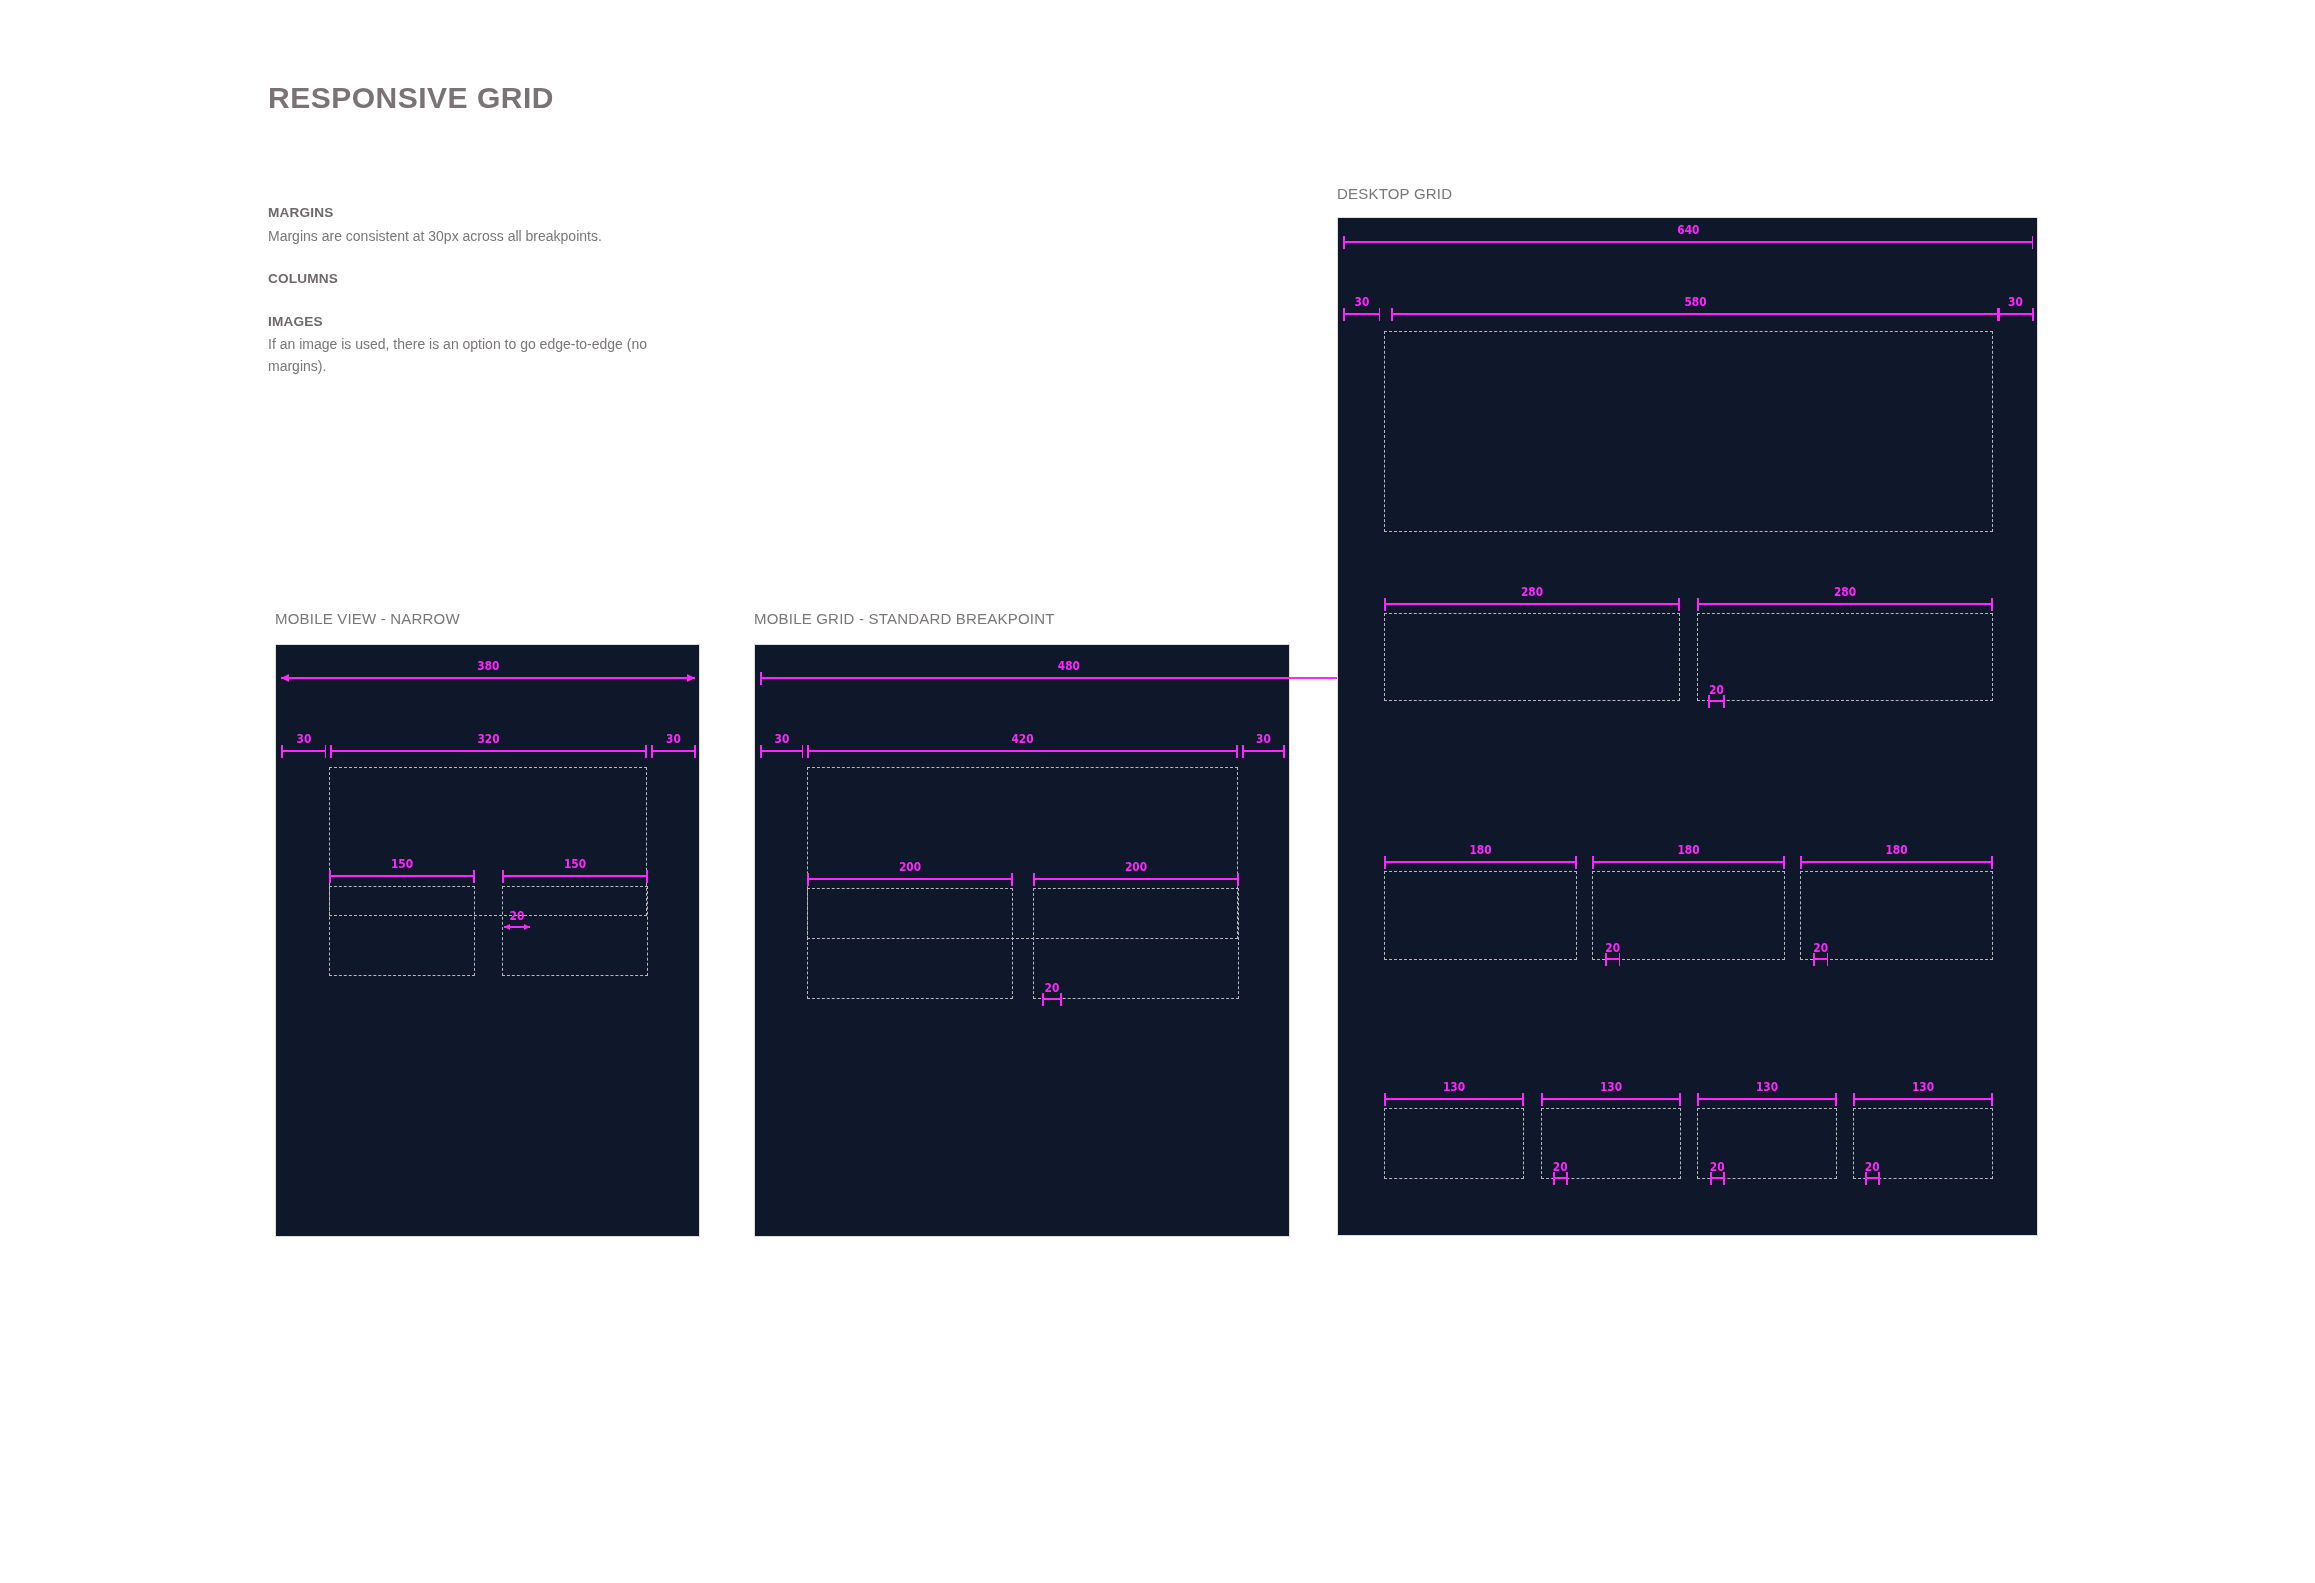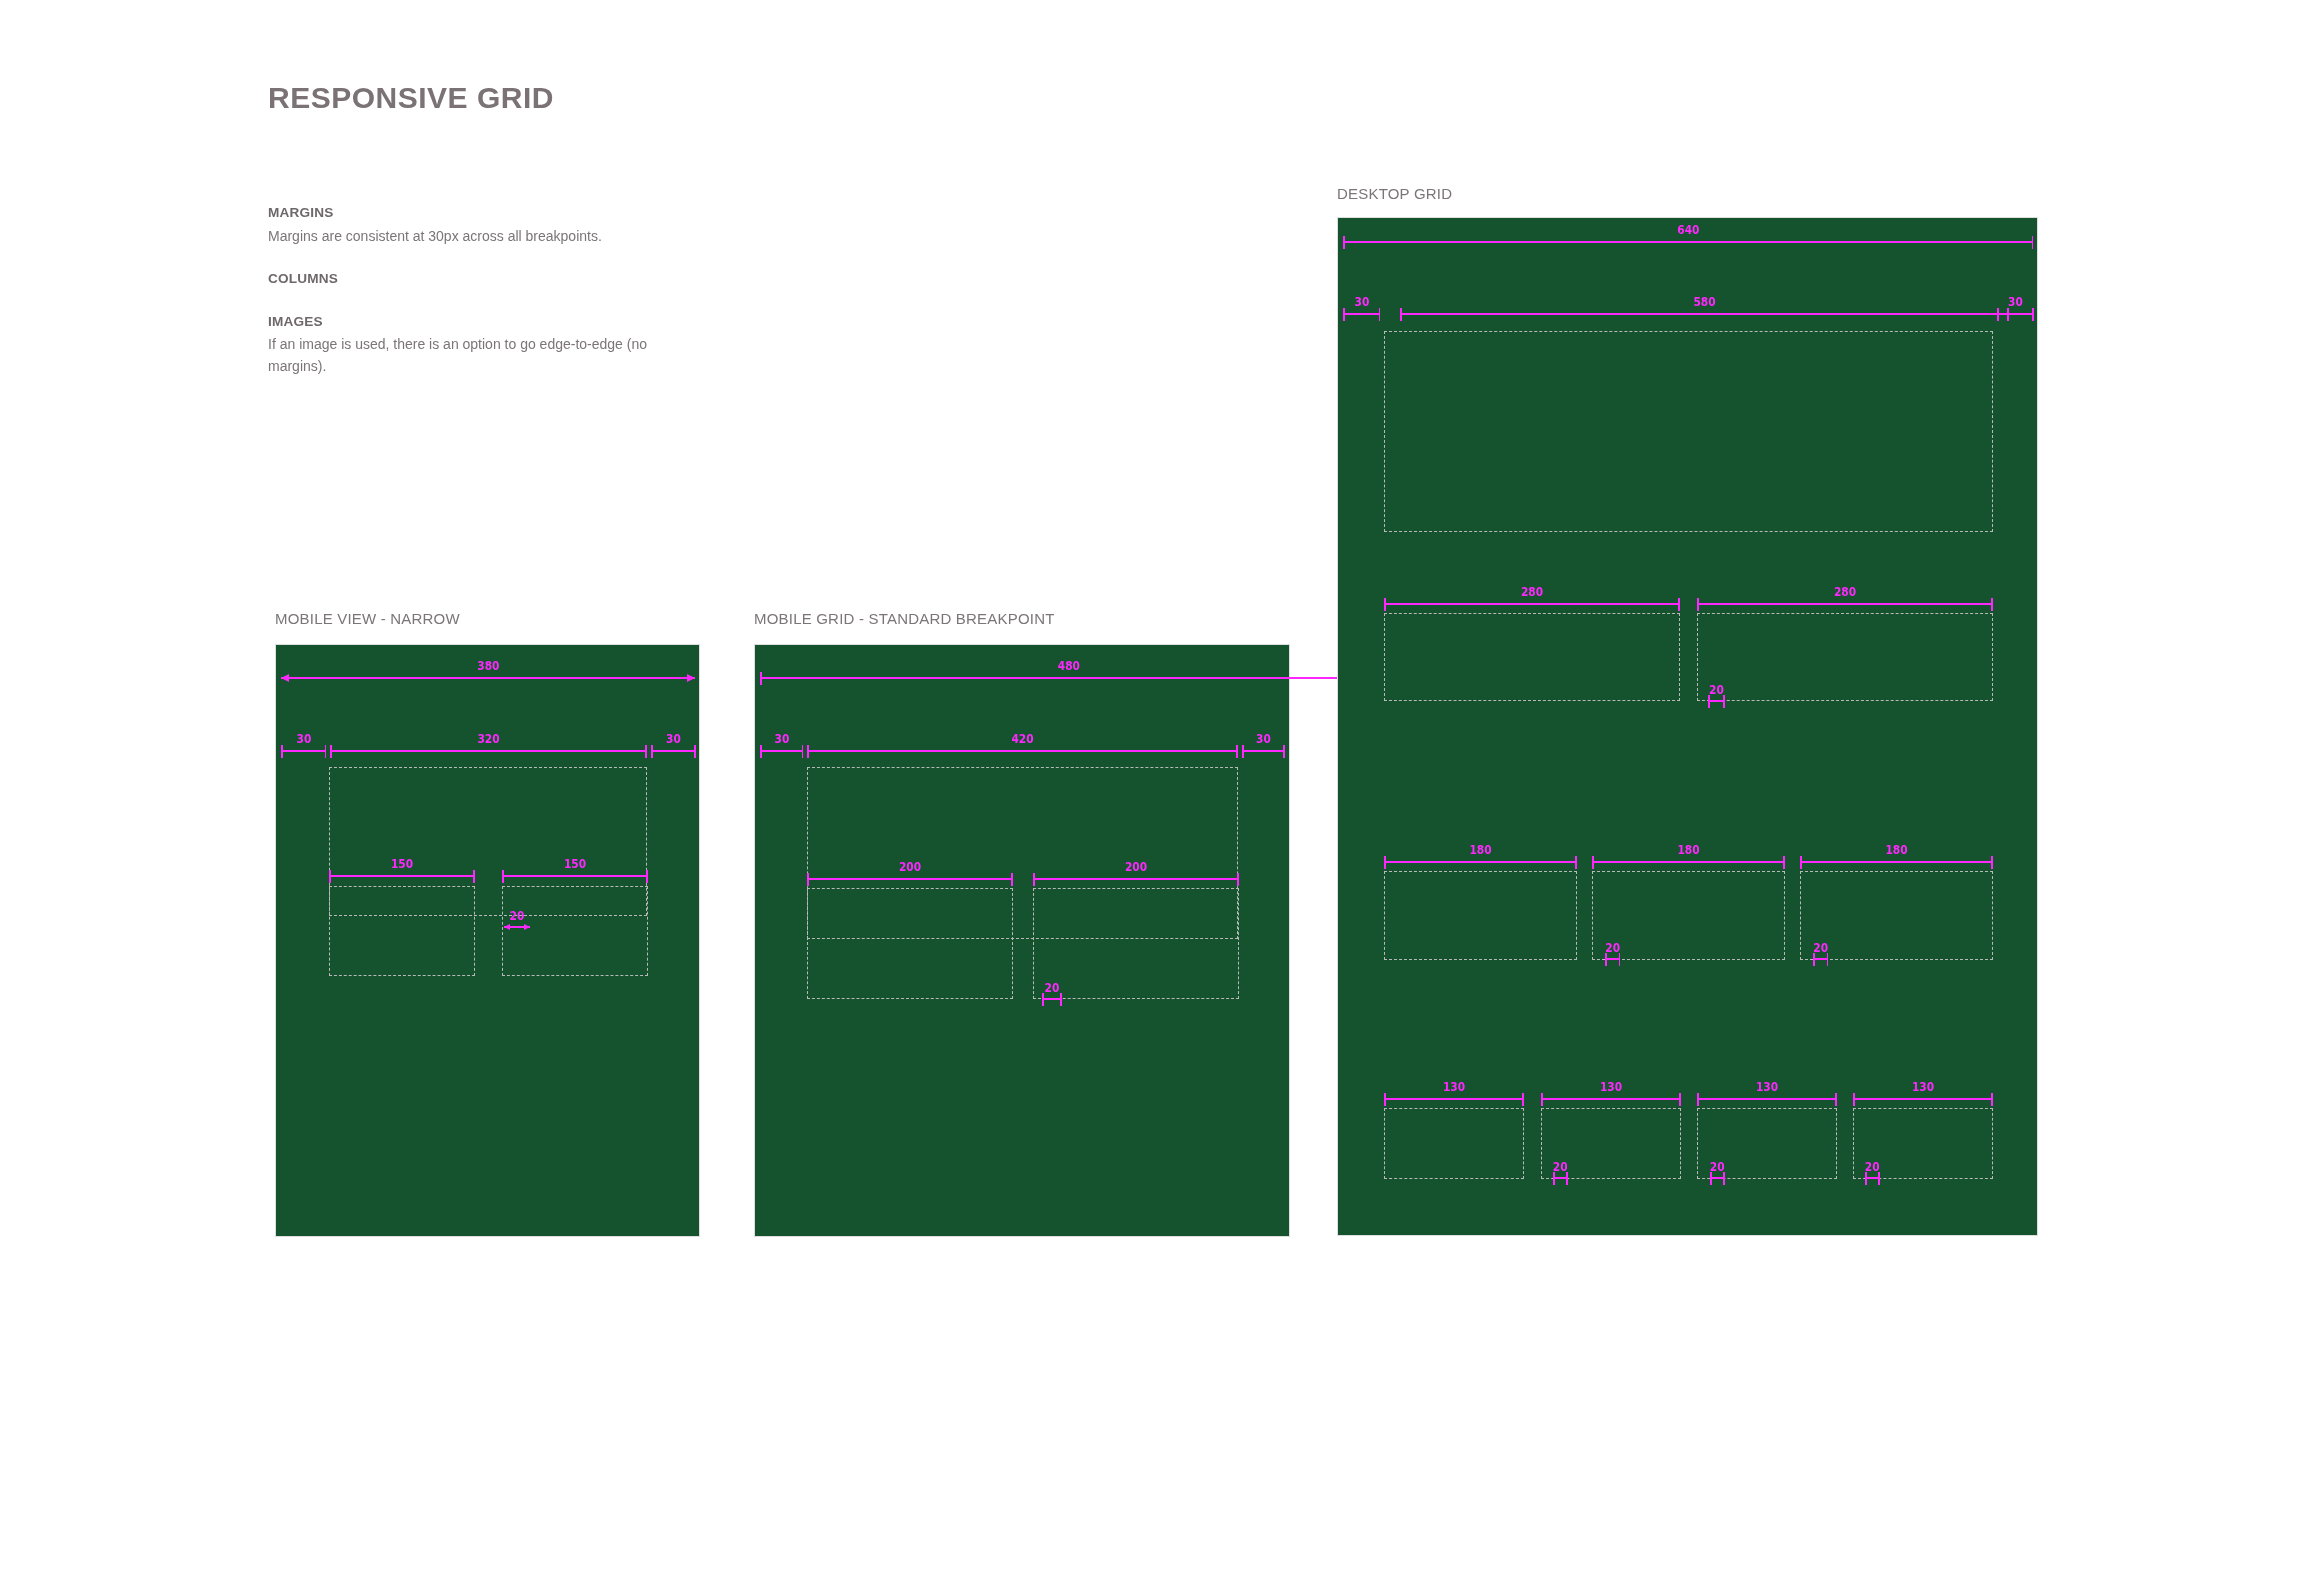--- a/index.html
+++ b/index.html
@@ -50,21 +50,21 @@
   .panel-title {
     position: absolute;
     font-size: 15px;
     color: #7b7578;
     letter-spacing: 0.2px;
     font-weight: normal;
   }
   .panel {
     position: absolute;
     border: 0.9px solid #dedede;
-    background: #14532d;
+    background: #0f172a;
     box-sizing: border-box;
   }
 
   
   .box {
     position: absolute;
     border: 0.9px dashed #b9b9b9;
     box-sizing: border-box;
     background: transparent;
   }
@@ -298,21 +298,21 @@
       <div class="cap r"></div>
     <div class="lbl">640</div>
   </div>
 
   <div class="dim" style="left:5.4px; top:90px; width:37px;">
     <div class="rule"></div>
       <div class="cap l"></div>
       <div class="cap r"></div>
     <div class="lbl">30</div>
   </div>
-  <div class="dim" style="left:62px; top:90px; width:609px;">
+  <div class="dim" style="left:53px; top:90px; width:609px;">
     <div class="rule"></div>
       <div class="cap l"></div>
       <div class="cap r"></div>
     <div class="lbl">580</div>
   </div>
   <div class="dim" style="left:659px; top:90px; width:37px;">
     <div class="rule"></div>
       <div class="cap l"></div>
       <div class="cap r"></div>
     <div class="lbl">30</div>

